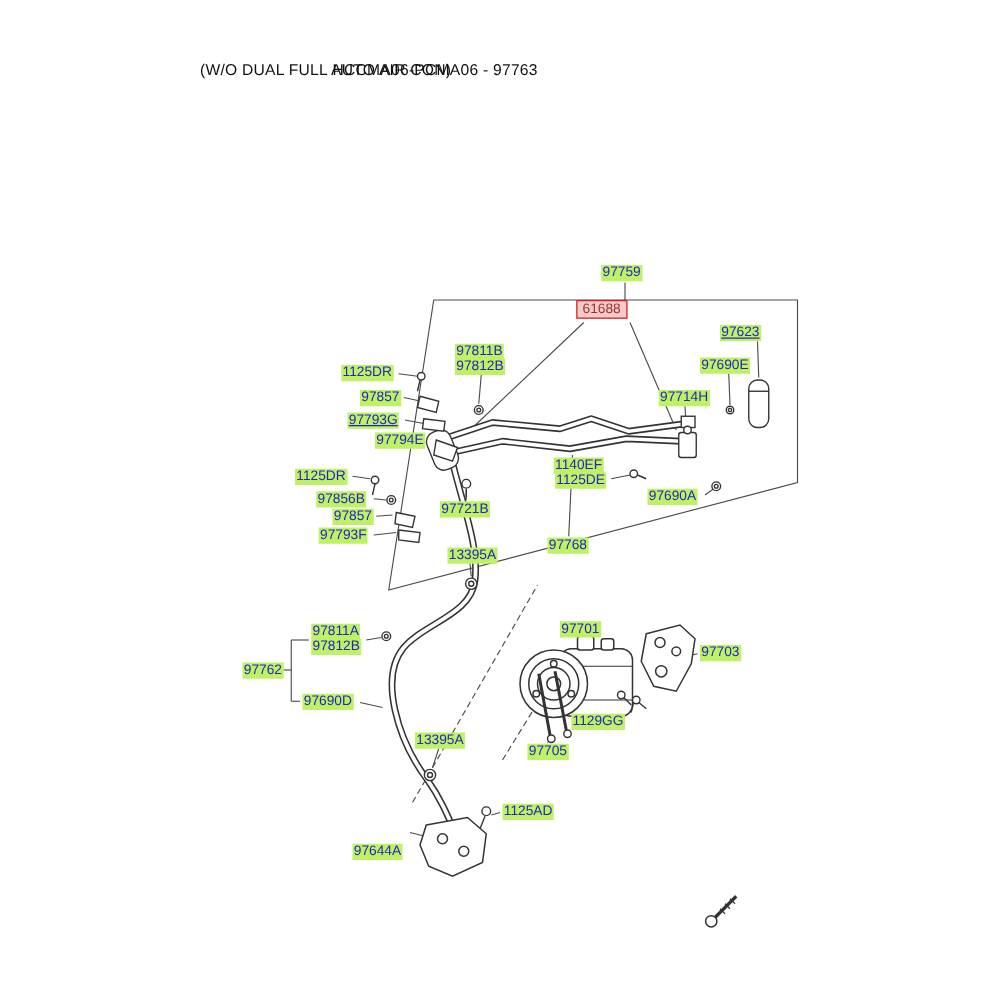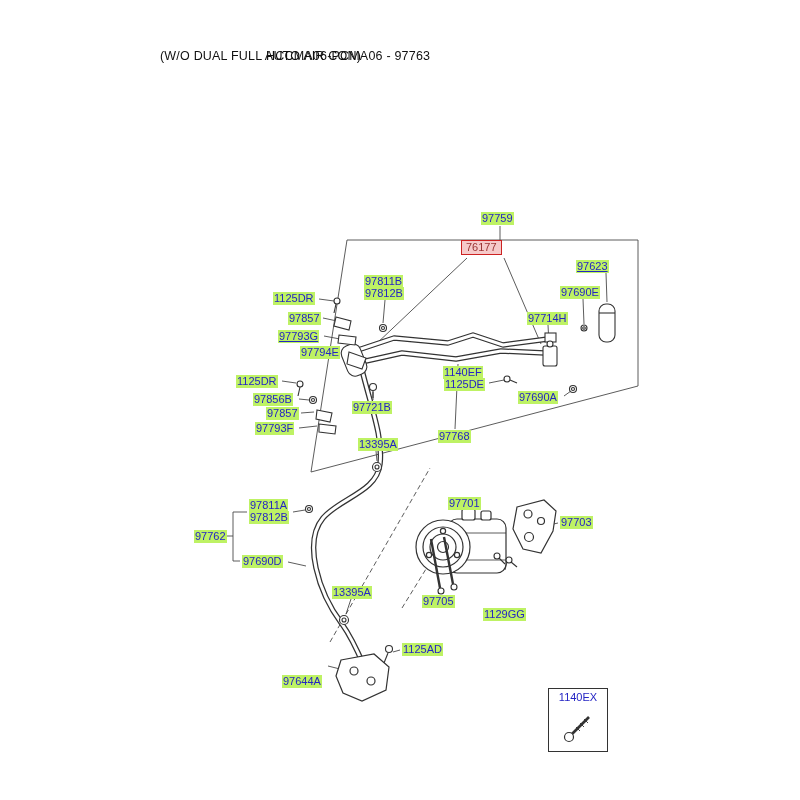--- a/index.html
+++ b/index.html
@@ -187,21 +187,21 @@
       <line x1="572" y1="734" x2="589" y2="717" stroke-width="2.6"></line>
       <line x1="576" y1="727" x2="580" y2="731" stroke-width="0.9"></line>
       <line x1="580" y1="723" x2="584" y2="727" stroke-width="0.9"></line>
       <line x1="584" y1="719" x2="588" y2="723" stroke-width="0.9"></line>
       <circle cx="569" cy="737" r="4.5" stroke-width="1.2"></circle>
     </g>
   </svg>
 
   <div class="labels-layer">
       <div class="part-label" style="left: 481px; top: 212px;">97759</div>
-      <div class="part-label highlight" style="left: 467px; top: 243px;">76177</div>
+      <div class="part-label highlight" style="left: 467px; top: 243px;">61688</div>
       <div class="part-label" style="left: 576px; top: 260px; text-decoration: underline;">97623</div>
       <div class="part-label" style="left: 364px; top: 275px;">97811B</div>
       <div class="part-label" style="left: 364px; top: 287px;">97812B</div>
       <div class="part-label" style="left: 560px; top: 286px;">97690E</div>
       <div class="part-label" style="left: 273px; top: 292px;">1125DR</div>
       <div class="part-label" style="left: 288px; top: 312px;">97857</div>
       <div class="part-label" style="left: 527px; top: 312px;">97714H</div>
       <div class="part-label" style="left: 278px; top: 330px; text-decoration: underline;">97793G</div>
       <div class="part-label" style="left: 300px; top: 346px;">97794E</div>
       <div class="part-label" style="left: 443px; top: 366px;">1140EF</div>
@@ -213,24 +213,21 @@
       <div class="part-label" style="left: 266px; top: 407px;">97857</div>
       <div class="part-label" style="left: 255px; top: 422px;">97793F</div>
       <div class="part-label" style="left: 358px; top: 438px;">13395A</div>
       <div class="part-label" style="left: 438px; top: 430px; text-align: right;">97768</div>
       <div class="part-label" style="left: 249px; top: 499px;">97811A</div>
       <div class="part-label" style="left: 249px; top: 511px;">97812B</div>
       <div class="part-label" style="left: 448px; top: 497px;">97701</div>
       <div class="part-label" style="left: 560px; top: 516px;">97703</div>
       <div class="part-label" style="left: 157px; top: 530px; margin-left: 37px;">97762</div>
       <div class="part-label" style="left: 242px; top: 555px;">97690D</div>
-      <div class="part-label" style="left: 483px; top: 571px; margin-top: 37px;">1129GG</div>
+      <div class="part-label" style="left: 457px; top: 571px;">1129GG</div>
       <div class="part-label" style="left: 332px; top: 586px;">13395A</div>
       <div class="part-label" style="left: 422px; top: 595px;">97705</div>
       <div class="part-label" style="left: 402px; top: 643px;">1125AD</div>
       <div class="part-label" style="left: 282px; top: 659px; margin-top: 16px;">97644A</div>
     </div>
 
-  <div class="legend-box">
-    <div class="legend-label">1140EX</div>
-  </div>
 
 </div>
 
 </body></html>

